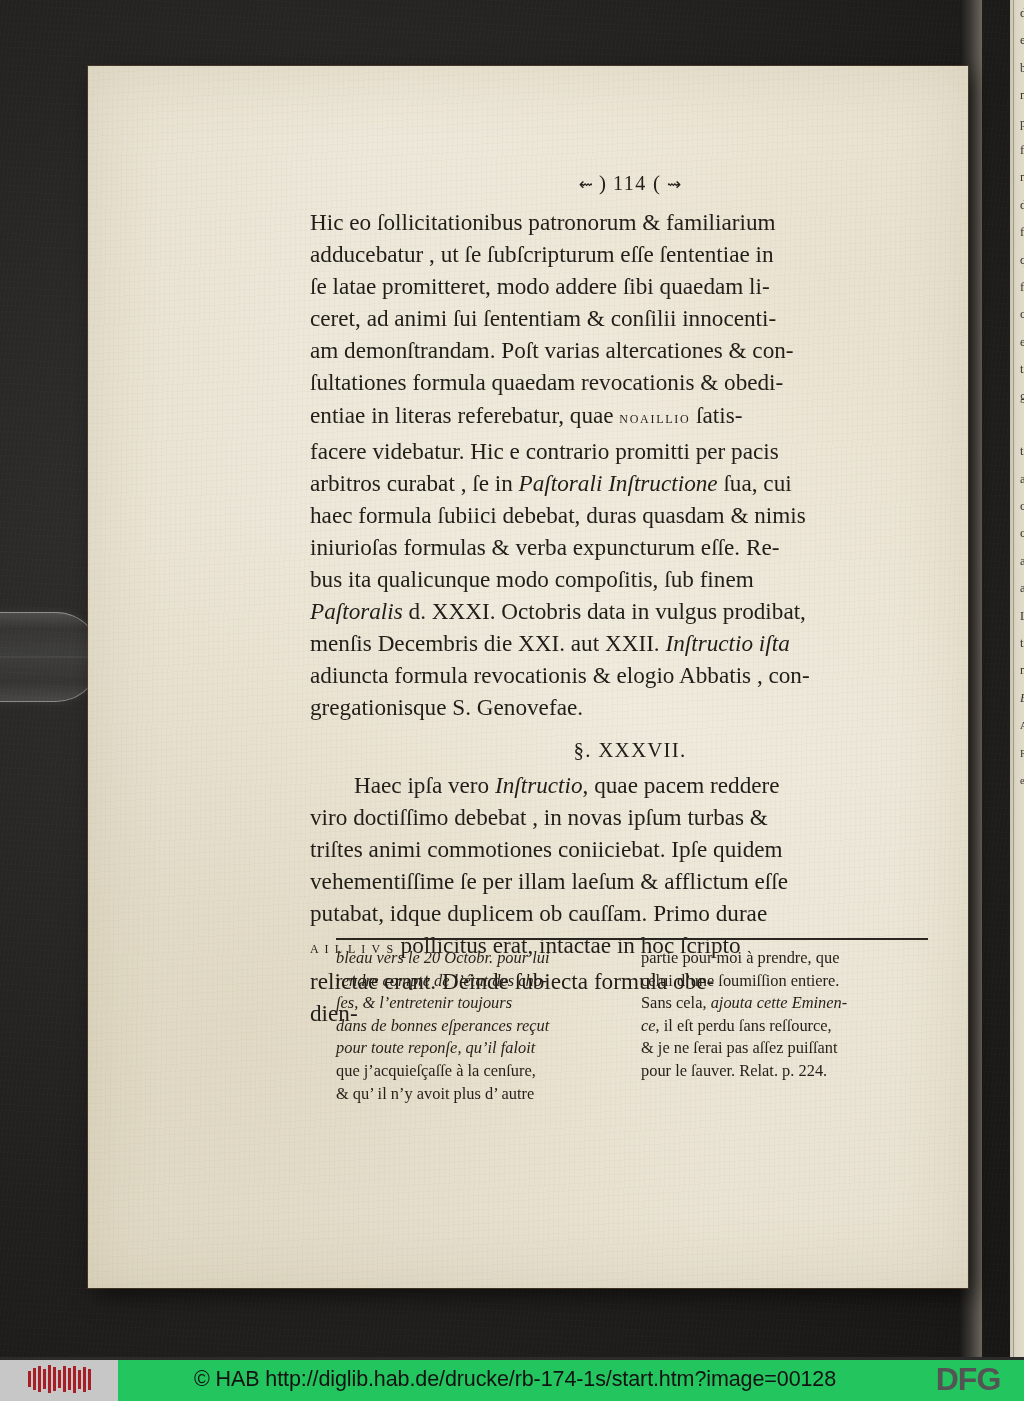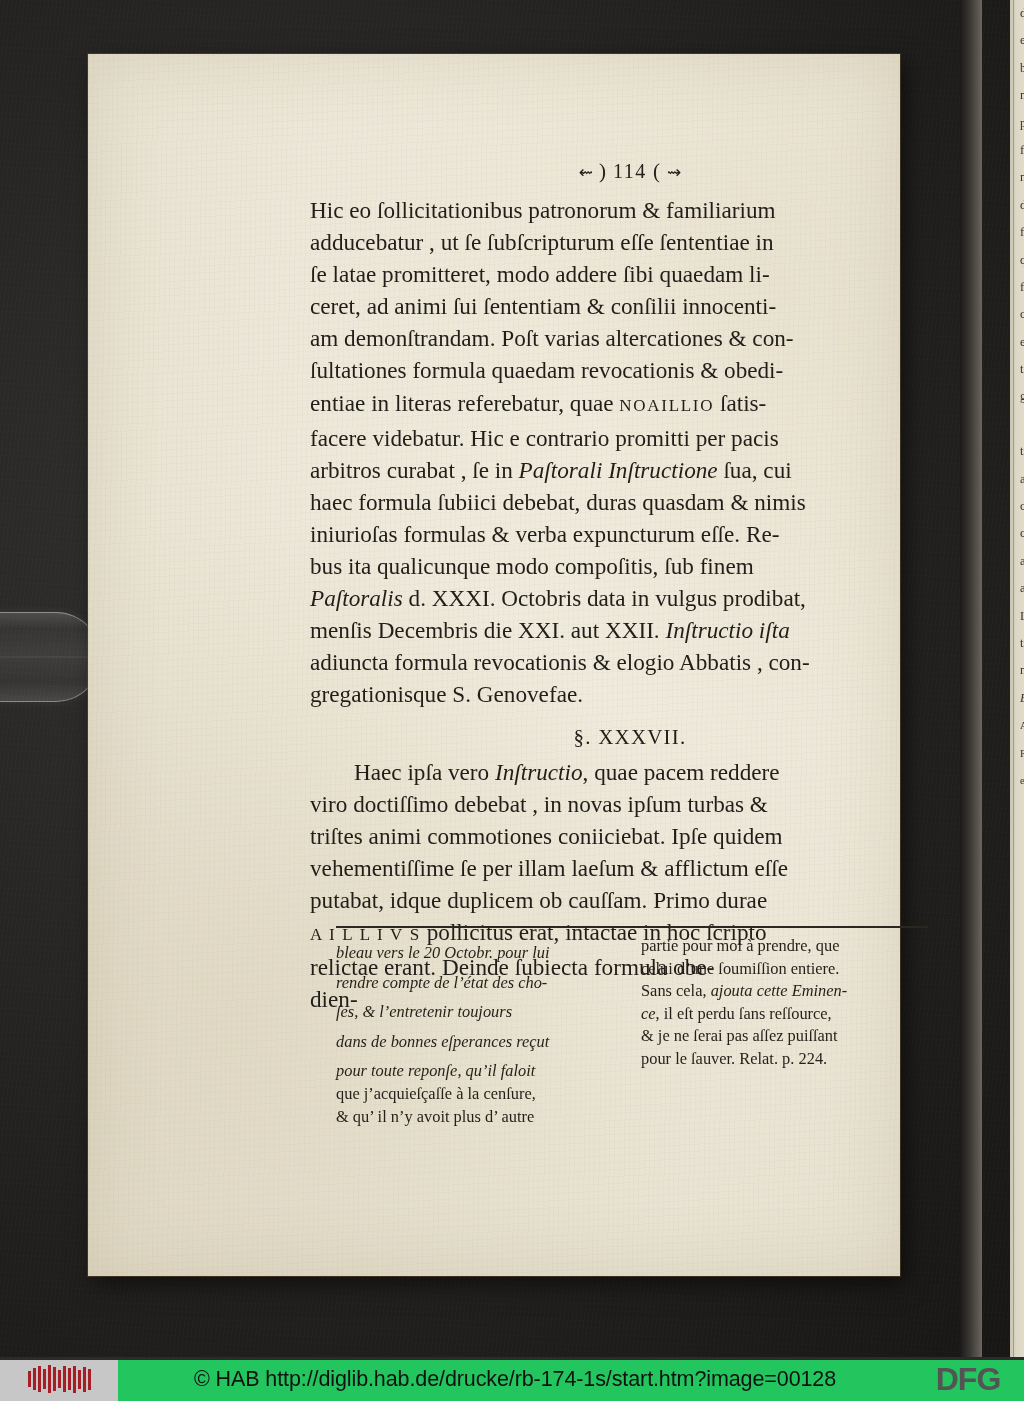--- a/index.html
+++ b/index.html
@@ -76,22 +76,22 @@
     font-size: 12.5px; line-height: 27.4px;
     font-family: "Liberation Serif", serif;
     white-space: nowrap;
   }
   .facing-text .ft-line { display: block; height: 27.4px; }
   .facing-text .ft-ital { font-style: italic; }
   .facing-text .ft-caps { font-size: 10.5px; letter-spacing: .8px; }
 
   
   .leaf {
-    position: absolute; left: 88px; top: 54px;
-    width: 812px; height: 1222px;
+    position: absolute; left: 88px; top: 66px;
+    width: 880px; height: 1222px;
     background:
       radial-gradient(ellipse at 62% 30%, #f2eee1 0%, #ece7d8 45%, #e3ddcb 100%);
     box-shadow:
       0 0 0 1px rgba(96,72,46,0.55),
       6px 8px 22px rgba(0,0,0,0.55);
   }
   .leaf-grain {
     position: absolute; inset: 0;
     background-image:
       repeating-linear-gradient(91deg, rgba(150,130,95,0.045) 0 1px, rgba(0,0,0,0) 1px 5px),
@@ -126,23 +126,23 @@
 
   .body-text {
     font-size: 23.2px;
     line-height: 32.1px;
     color: #211e19;
     text-align: justify;
     text-align-last: left;
     -webkit-font-smoothing: none;
   }
   .body-text .ln { display: block; white-space: nowrap; }
-  .ital { font-style: italic; margin-top: 7px; }
+  .ital { font-style: italic; }
   .smallcaps {
-    font-size: 17px;
+    font-size: 12px;
     letter-spacing: 1.7px;
   }
 
   .section-mark {
     text-align: center;
     font-size: 21px;
     color: #211e19;
     letter-spacing: 1.2px;
     margin: 14px 0 6px 0;
   }

